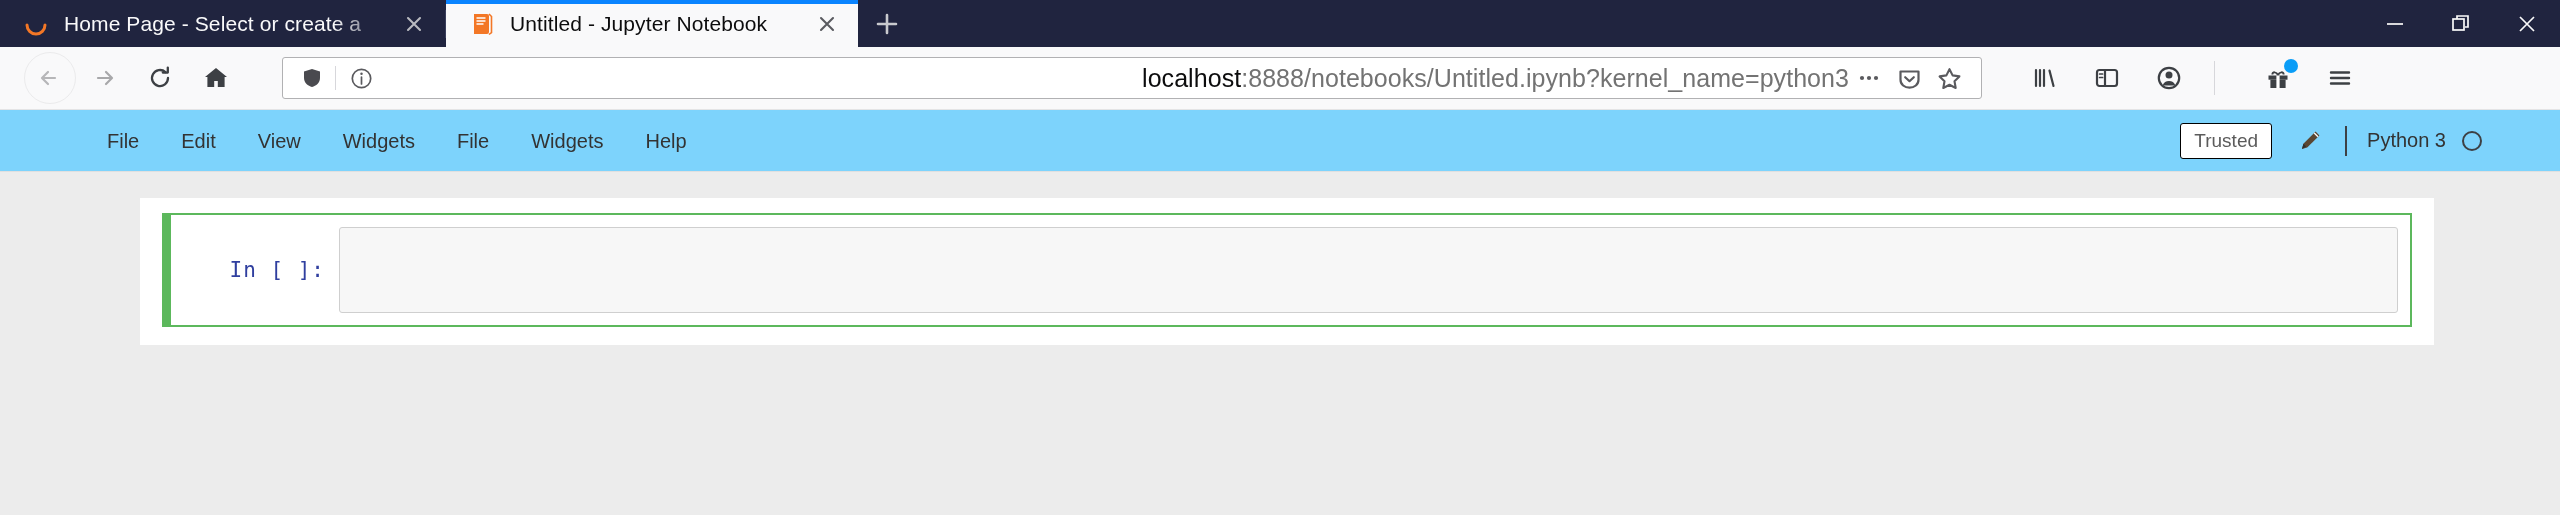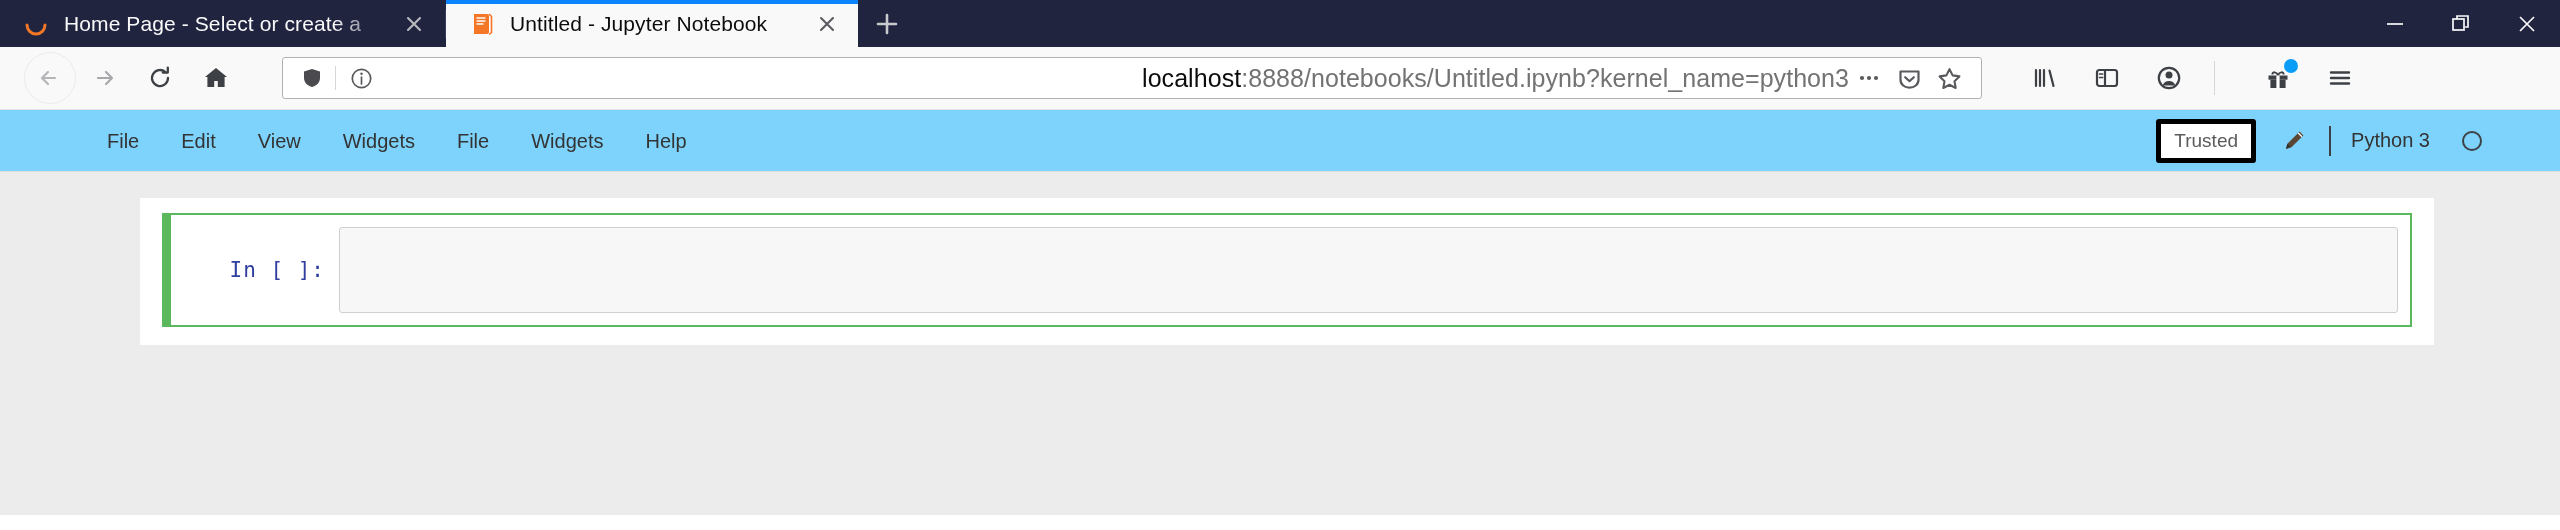--- a/index.html
+++ b/index.html
@@ -188,29 +188,29 @@
   .jp-header-right {
     margin-left: auto;
     display: flex;
     align-items: center;
     padding-right: 78px;
     gap: 0;
   }
   .trusted-badge {
     font-size: 19px;
     color: #5b5b5b;
-    border: 5px solid #000000;
+    border: 1px solid #000000;
     background: #ffffff;
     border-radius: 3px;
     padding: 7px 13px 8px;
     line-height: 1;
   }
   .jp-pencil { margin: 0 22px 0 26px; display: flex; align-items: center; }
   .jp-vsep { width: 2px; height: 30px; background: #3d4044; margin-right: 20px; }
-  .kernel-name { font-size: 20px; color: #333333; margin-right: 32px; }
+  .kernel-name { font-size: 20px; color: #333333; margin-right: 16px; }
   .kernel-indicator {
     width: 20px; height: 20px;
     border: 2.5px solid #3d4044;
     border-radius: 50%;
   }
 
   
   .jp-body {
     height: 343px;
     background: #ececec;

